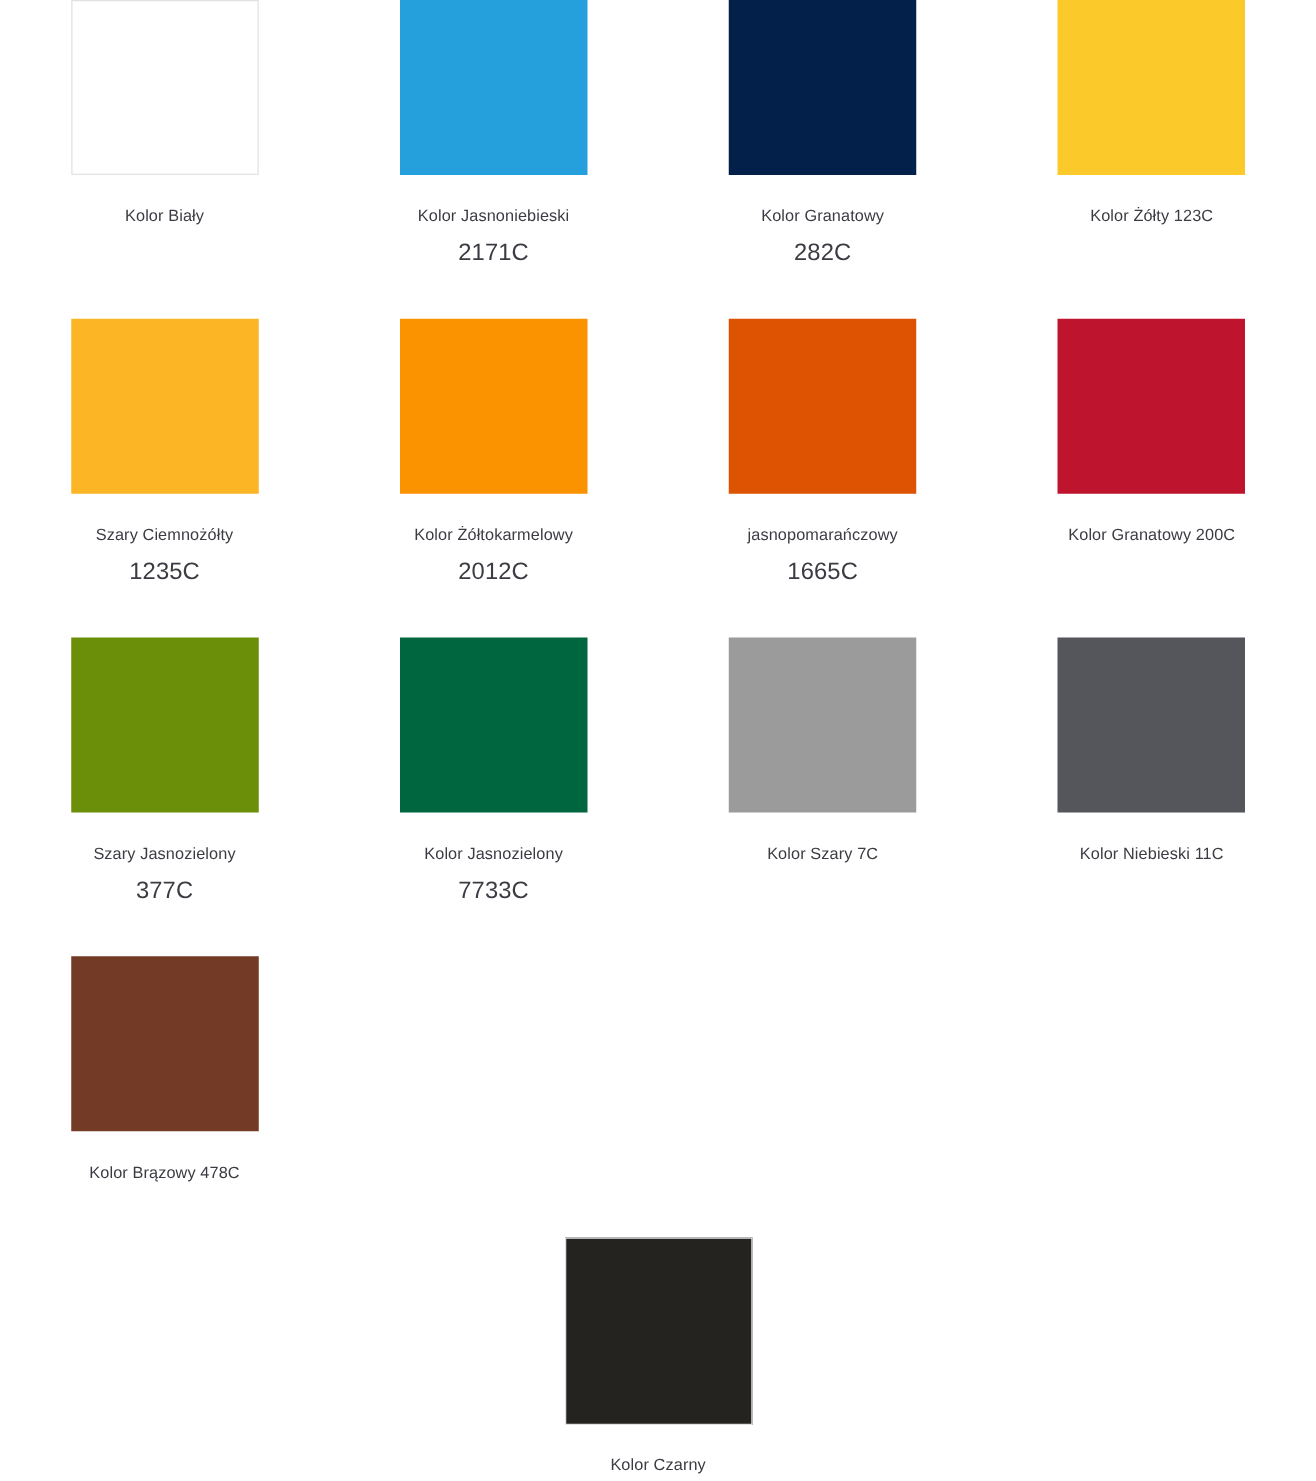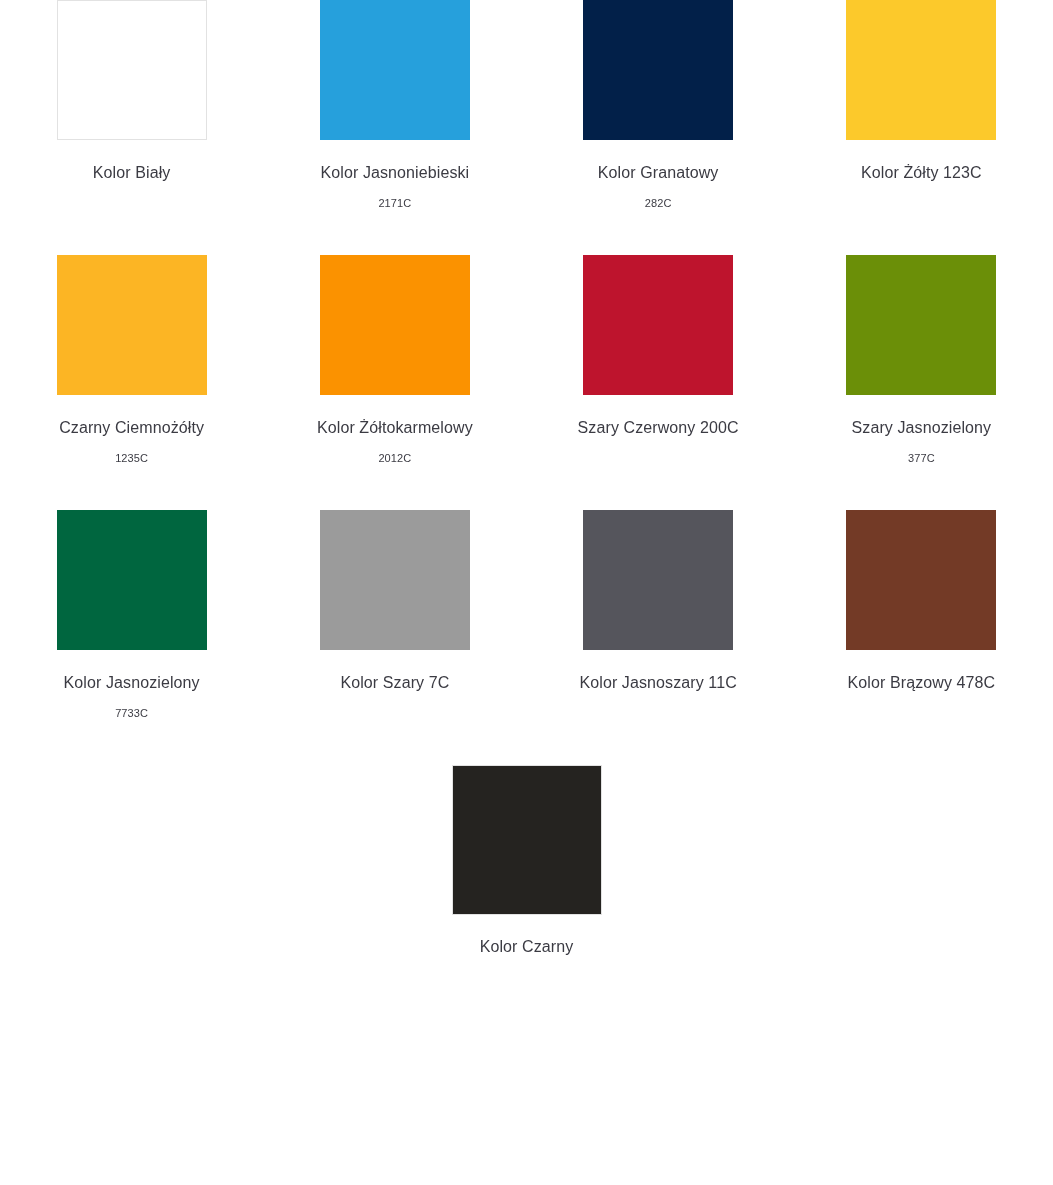--- a/index.html
+++ b/index.html
@@ -35,29 +35,29 @@
     box-sizing: border-box;
     flex: 0 0 auto;
   }
 
   .swatch-chip.bordered {
     border: 1px solid #e2e2e2;
   }
 
   .swatch-label {
     margin-top: 18px;
-    font-size: 16px;
+    font-size: 13px;
     line-height: 30px;
     letter-spacing: 0.1px;
     text-align: right;
     white-space: nowrap;
   }
 
   .swatch-code {
-    font-size: 11px;
+    font-size: 19px;
     line-height: 30px;
     letter-spacing: 0.1px;
     text-align: center;
     white-space: nowrap;
   }
 
   .swatch-code:empty {
     display: none;
   }
 
@@ -96,49 +96,54 @@
       <div class="swatch-chip" title="#022049" style="background-color: rgb(2, 32, 73);"></div>
       <div class="swatch-label">Kolor Granatowy</div>
       <div class="swatch-code">282C</div>
     </div>
     <div class="swatch-cell">
       <div class="swatch-chip" title="#fcc92b" style="background-color: rgb(252, 201, 43);"></div>
       <div class="swatch-label">Kolor Żółty 123C</div>
     </div>
     <div class="swatch-cell">
       <div class="swatch-chip" title="#fcb524" style="background-color: rgb(252, 181, 36);"></div>
-      <div class="swatch-label">Czarny Ciemnożółty</div>
+      <div class="swatch-label">Szary Ciemnożółty</div>
       <div class="swatch-code">1235C</div>
     </div>
     <div class="swatch-cell">
       <div class="swatch-chip" title="#fb9200" style="background-color: rgb(251, 146, 0);"></div>
       <div class="swatch-label">Kolor Żółtokarmelowy</div>
       <div class="swatch-code">2012C</div>
     </div>
     <div class="swatch-cell">
+      <div class="swatch-chip" title="#dd5302" style="background-color: rgb(221, 83, 2);"></div>
+      <div class="swatch-label">jasnopomarańczowy</div>
+      <div class="swatch-code">1665C</div>
+    </div>
+    <div class="swatch-cell">
       <div class="swatch-chip" title="#be142d" style="background-color: rgb(190, 20, 45);"></div>
-      <div class="swatch-label">Szary Czerwony 200C</div>
+      <div class="swatch-label">Kolor Granatowy 200C</div>
     </div>
     <div class="swatch-cell">
       <div class="swatch-chip" title="#6b8f08" style="background-color: rgb(107, 143, 8);"></div>
       <div class="swatch-label">Szary Jasnozielony</div>
       <div class="swatch-code">377C</div>
     </div>
     <div class="swatch-cell">
       <div class="swatch-chip" title="#00663f" style="background-color: rgb(0, 102, 63);"></div>
       <div class="swatch-label">Kolor Jasnozielony</div>
       <div class="swatch-code">7733C</div>
     </div>
     <div class="swatch-cell">
       <div class="swatch-chip" title="#9b9b9b" style="background-color: rgb(155, 155, 155);"></div>
       <div class="swatch-label">Kolor Szary 7C</div>
     </div>
     <div class="swatch-cell">
       <div class="swatch-chip" title="#55555c" style="background-color: rgb(85, 85, 92);"></div>
-      <div class="swatch-label">Kolor Jasnoszary 11C</div>
+      <div class="swatch-label">Kolor Niebieski 11C</div>
     </div>
     <div class="swatch-cell">
       <div class="swatch-chip" title="#733venture" style="background-color: rgb(115, 58, 38);"></div>
       <div class="swatch-label">Kolor Brązowy 478C</div>
     </div>
     <div id="final-row">
       <div class="swatch-cell">
         <div class="swatch-chip bordered" title="#252320" style="background-color: rgb(37, 35, 32);"></div>
         <div class="swatch-label">Kolor Czarny</div>
       </div>

